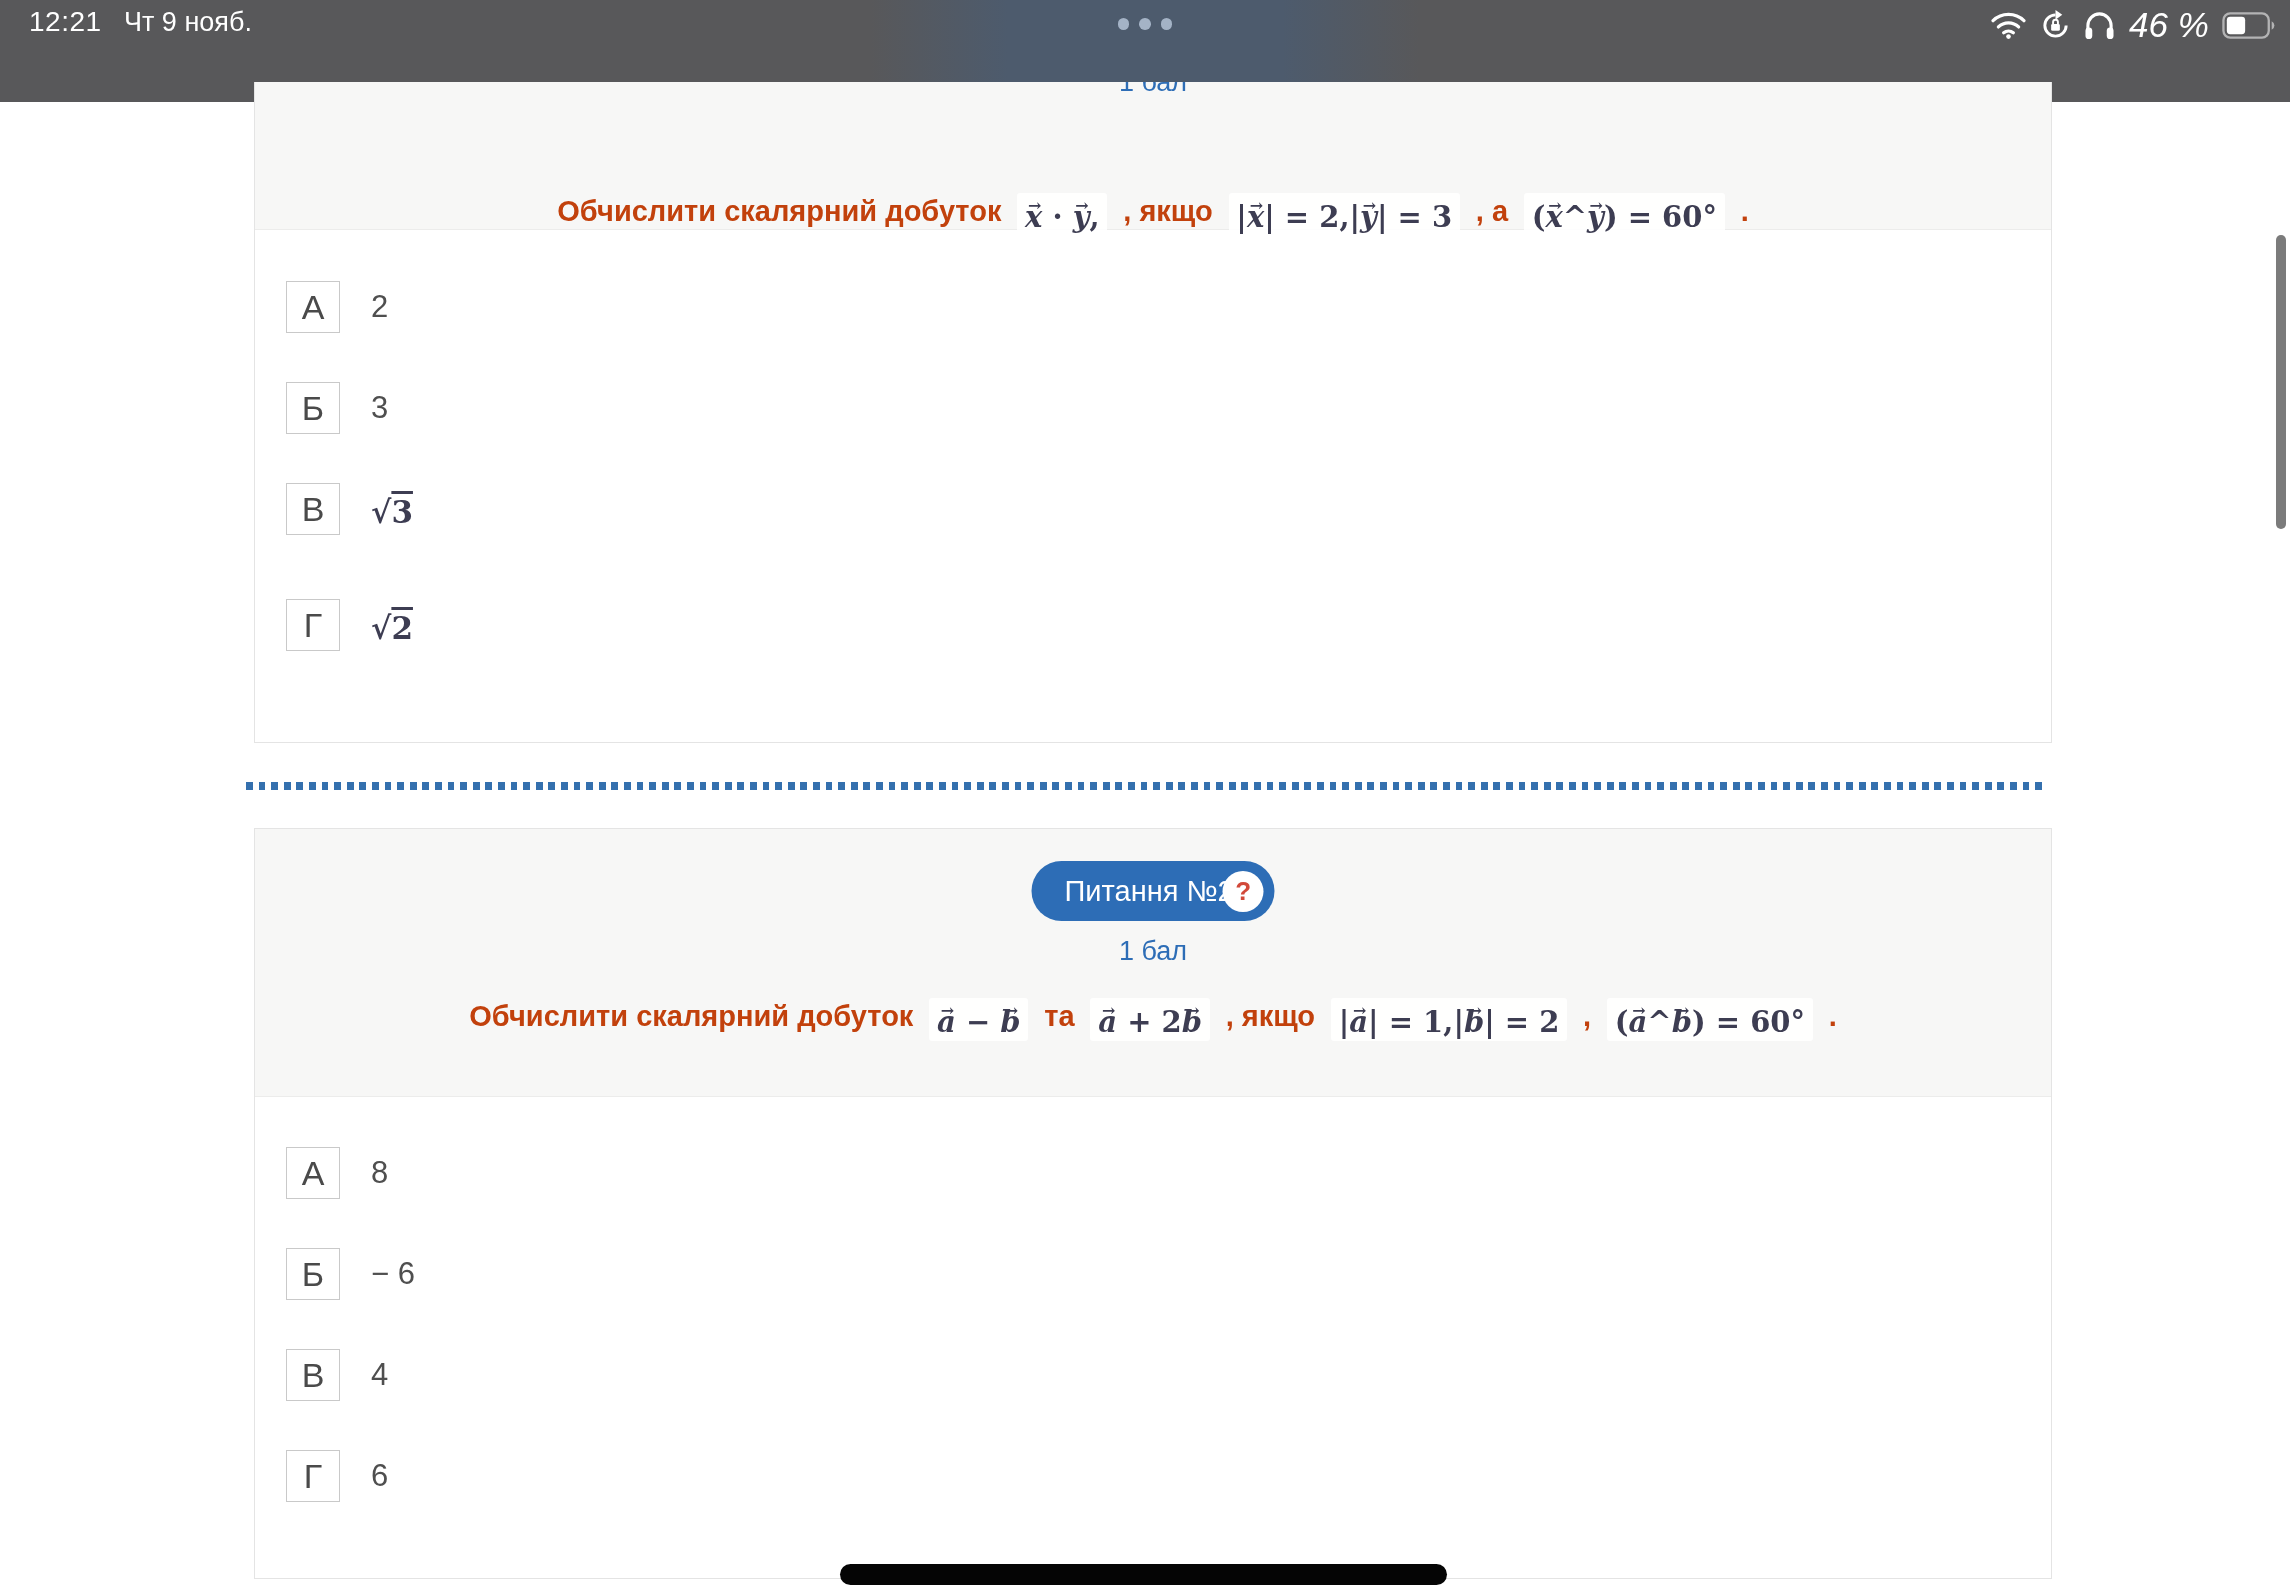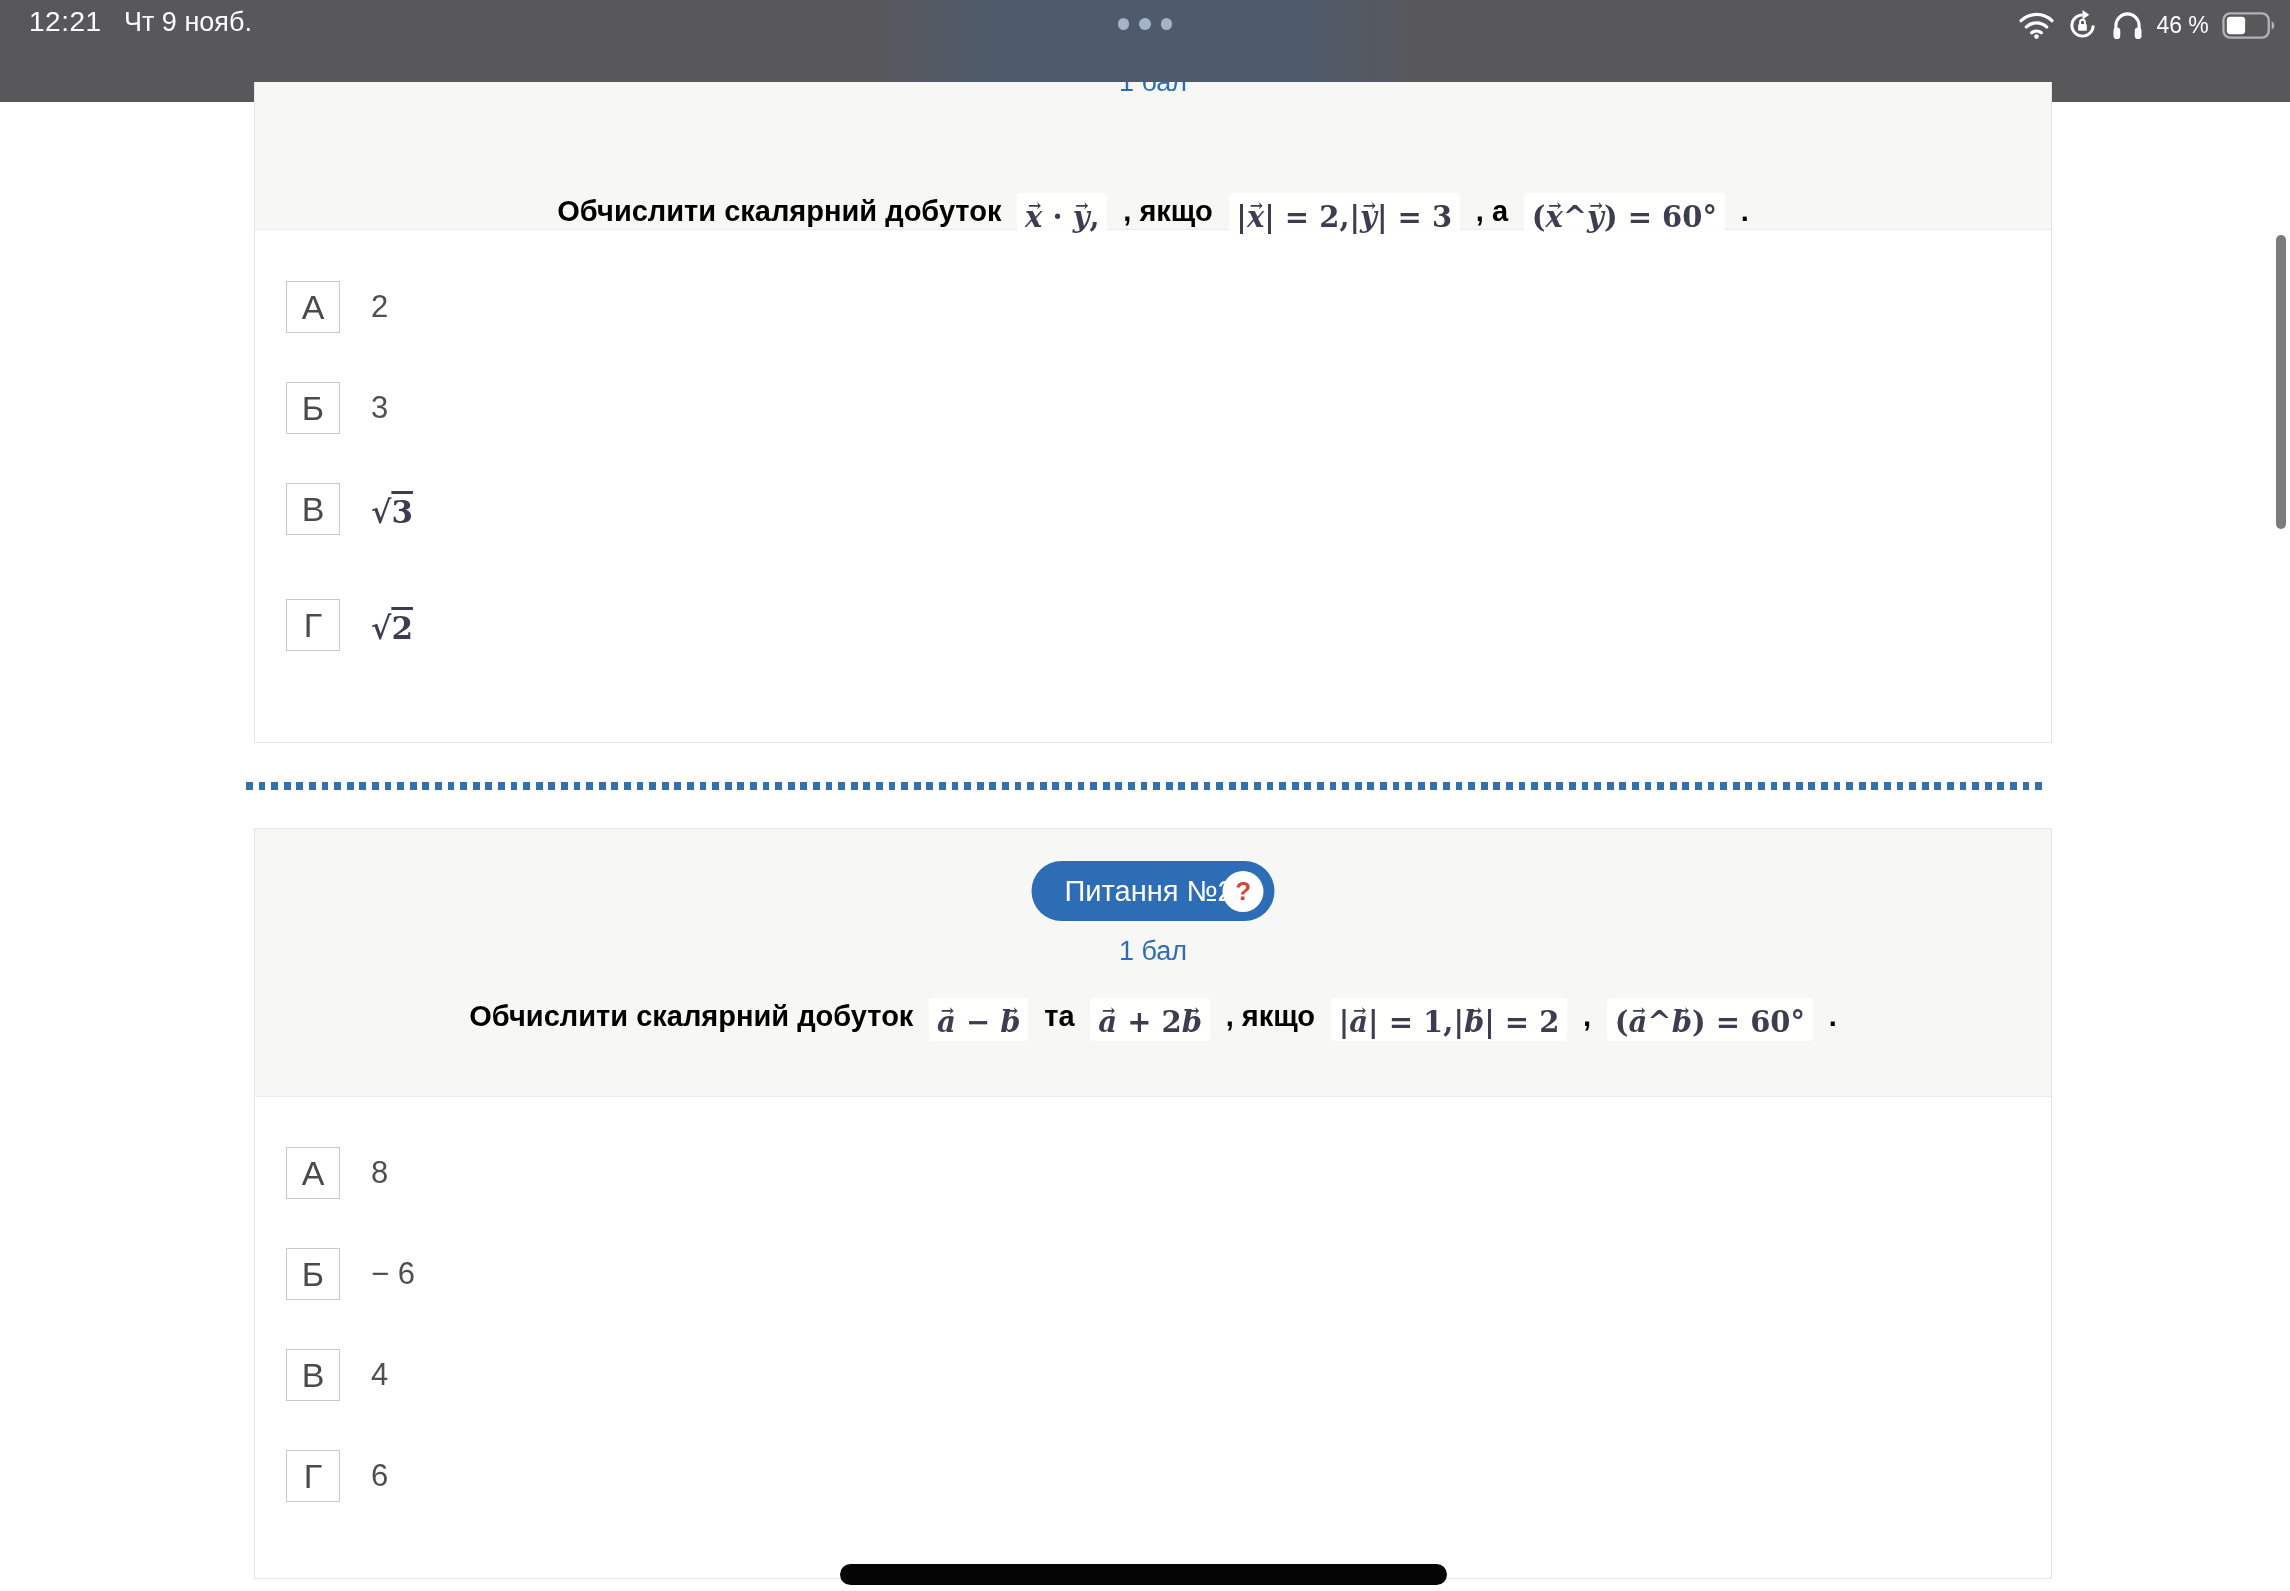--- a/index.html
+++ b/index.html
@@ -9,37 +9,37 @@
   
   .chrome{position:absolute;left:0;top:0;width:2290px;height:102px;
           background:linear-gradient(90deg,#58585a 0,#58585a 38%,#4d5b6d 44%,#4d5b6d 56%,#58585a 62%,#58585a 100%);}
   .time{position:absolute;left:29px;top:5.8px;font-size:28px;color:#fff;font-weight:500;letter-spacing:0.5px;}
   .date{position:absolute;left:124px;top:6.8px;font-size:27px;color:#fff;font-weight:400;}
   .tab-dots{position:absolute;left:0;right:0;top:15.5px;text-align:center;}
   .tab-dots i{display:inline-block;width:11.6px;height:11.6px;border-radius:50%;background:#a4b3c6;margin:0 4.9px;}
   .url-row{position:absolute;left:0;right:0;top:41px;text-align:center;color:#d3d6da;font-size:27px;}
   .url-row svg{vertical-align:-2.9px;margin-right:9.7px;}
   .sb-icons{position:absolute;right:13.6px;top:7.8px;height:35px;display:flex;align-items:center;gap:13.6px;color:#fff;}
-  .sb-pct{font-size:23px;color:#fff;}
+  .sb-pct{font-size:35px;color:#fff;font-style:italic;}
 
   
   .card{position:absolute;left:254px;width:1798px;background:#fff;border:1.9px solid #e4e4e4;box-sizing:border-box;padding-left:28px;}
   #card1{top:82px;height:661px;border-top:none;}
   #card2{top:828px;height:751px;}
   .qheader{position:absolute;left:0;right:0;top:0;background:#f7f7f6;border-bottom:1.9px solid #ececeb;}
   #card1 .qheader{height:147px;}
   #card2 .qheader{height:267px;}
 
   .score{position:absolute;left:0;right:0;text-align:center;font-size:27px;color:#2d6db6;}
   .clip-score{position:absolute;left:0;right:0;top:0;height:17.5px;overflow:hidden;text-align:center;}
   .clip-score span{display:inline-block;transform:translateY(-15.5px);font-size:27px;color:#2d6db6;}
 
   .q-line{position:absolute;left:19.4px;right:19.4px;text-align:center;font-size:29px;font-weight:600;
           color:#c24f44;line-height:45px;}
-  .q-line .qtext{color:#000000;margin-top:48px;}
+  .q-line .qtext{color:#c2410c;margin-top:48px;}
   .math{display:inline-block;font-family:"DejaVu Serif","Liberation Serif",serif;font-weight:600;
         color:#3d3d52;background:rgba(255,255,255,.9);padding:7.8px 7.8px 1.9px 7.8px;margin:0 7.8px;
         line-height:33px;vertical-align:-5.8px;border-radius:2.9px;}
   .vec{position:relative;display:inline-block;font-style:italic;}
   .vec .arrow{position:absolute;left:55%;transform:translateX(-50%);top:-0.72em;font-size:0.55em;font-style:normal;}
   .rad{text-decoration:overline;}
 
   .options{position:absolute;left:31px;right:19.4px;}
   #card1 .options{top:197px;}
   #card2 .options{top:316px;}

